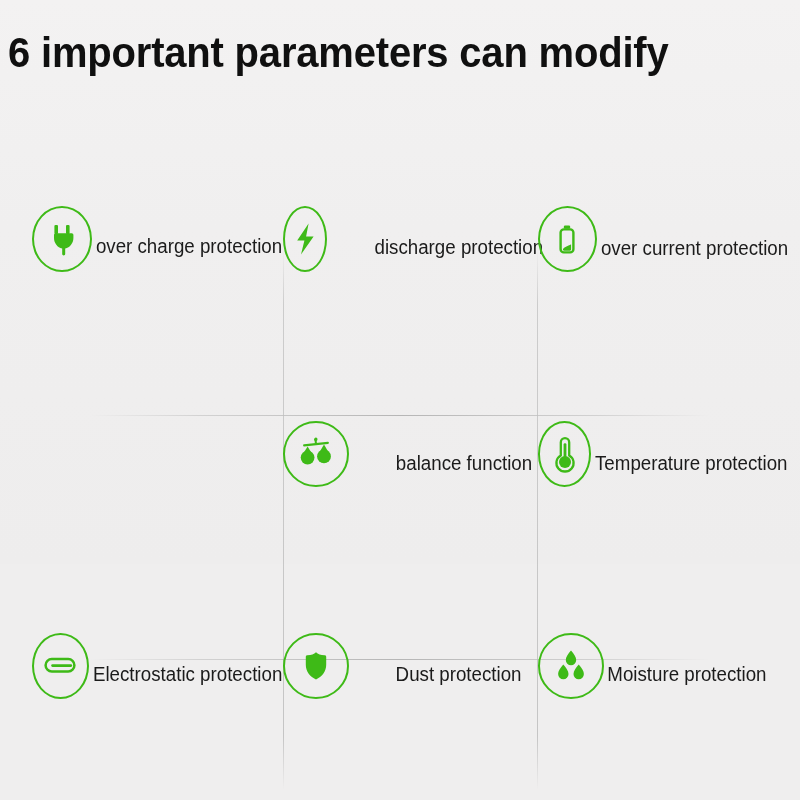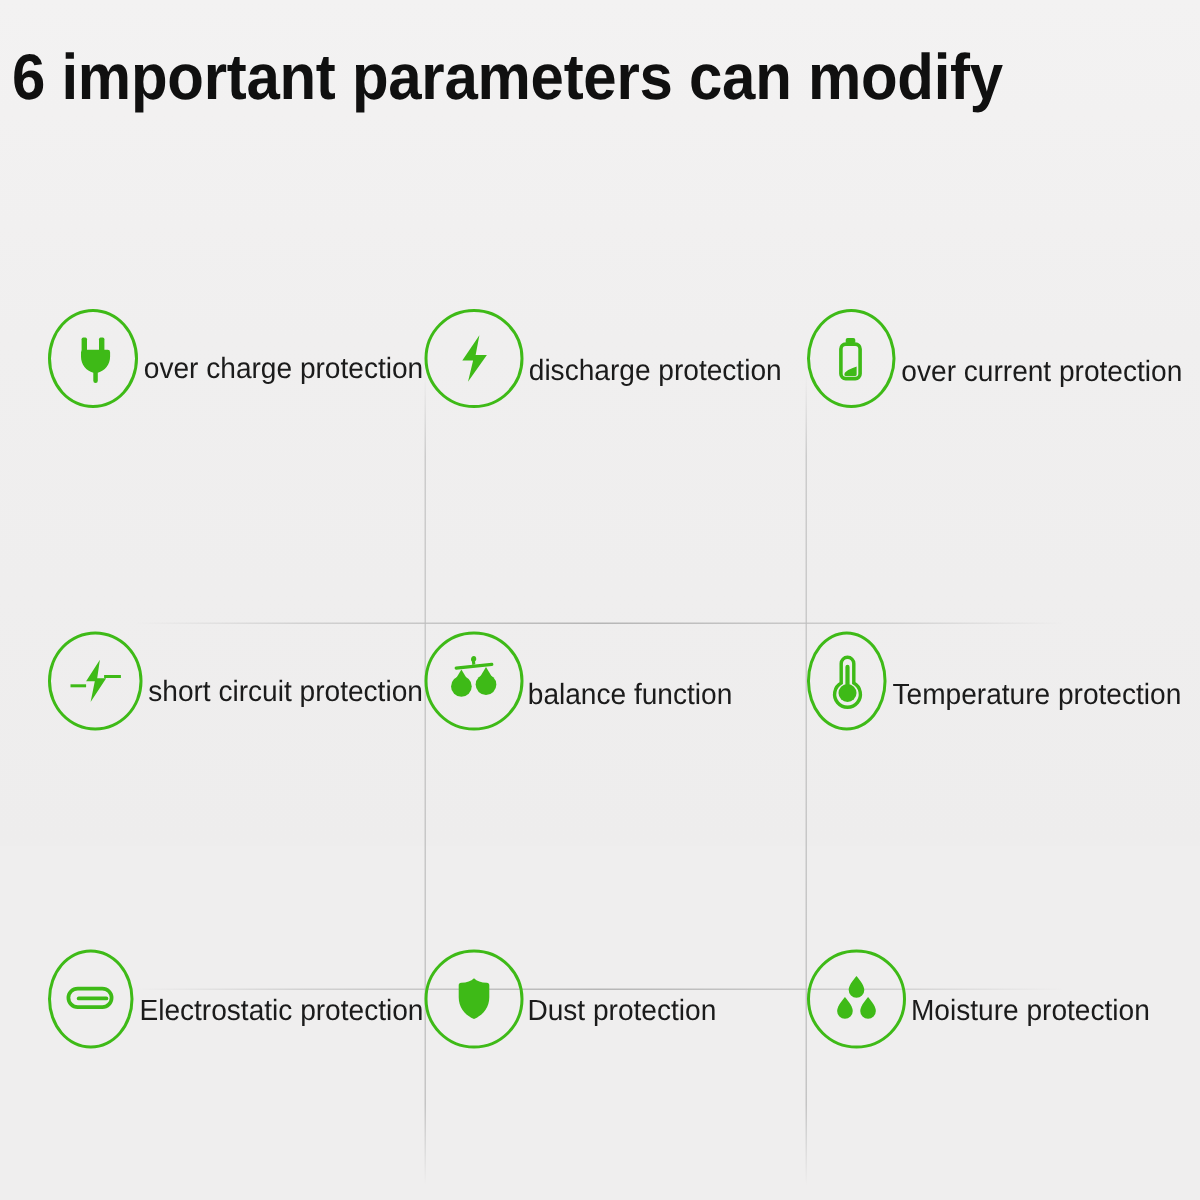--- a/index.html
+++ b/index.html
@@ -94,21 +94,21 @@
     font-weight: 400;
     transform: scaleX(0.96);
   }
 
   
   .r1 { top: 206px; }
   .r2 { top: 421px; }
   .r3 { top: 633px; }
 
   .c1 { left: 32px; }
-  .c2 { left: 283px; }
+  .c2 { left: 283px; gap: 44px; }
   .c3 { left: 538px; }
 
   
   .cell.r1.c3 .cell-label,
   .cell.r2.c3 .cell-label { margin-top: 18px; }
   .cell.r1.c2 .cell-label { margin-top: 16px; }
   .cell.r2.c2 .cell-label { margin-top: 18px; }
   .cell.r3 .cell-label { margin-top: 16px; }
 </style>
 </head>
@@ -151,32 +151,20 @@
         <g fill="none" stroke="#3eba17" stroke-width="2.4">
           <rect x="13.6" y="10.4" width="12.8" height="23.0" rx="3.2"></rect>
         </g>
         <rect x="16.8" y="6.4" width="6.4" height="3.4" rx="1.3" fill="#3eba17"></rect>
         <path d="M15.9 30.6c0-2.6 8.2-5.2 8.2-5.2v5.2a1.1 1.1 0 0 1-1.1 1.1h-6.0a1.1 1.1 0 0 1-1.1-1.1z" fill="#3eba17"></path>
       </svg>
     </div>
     <div class="cell-label">over current protection</div>
   </div>
 
-  <div class="cell r2 c1">
-    <div class="icon-circle">
-      <svg width="40" height="40" viewBox="0 0 40 40" aria-hidden="true">
-        <path d="M22.6 5.8 13.4 20.2h5.8L16.4 34.0 26.8 18.1h-6.0z" fill="#3eba17"></path>
-        <g stroke="#3eba17" stroke-width="2.0" stroke-linecap="butt">
-          <line x1="3.0" y1="23.2" x2="13.4" y2="23.2"></line>
-          <line x1="25.4" y1="17.0" x2="36.6" y2="17.0"></line>
-        </g>
-      </svg>
-    </div>
-    <div class="cell-label">short circuit protection</div>
-  </div>
 
   <div class="cell r2 c2">
     <div class="icon-circle">
       <svg width="40" height="40" viewBox="0 0 40 40" aria-hidden="true">
         <g fill="#3eba17">
           <path d="M19.9 3.4c1.0 0 1.6.9 1.6 1.9 0 .6-.3 1.2-.8 1.6l.2 2.0-2.0.5-.3-2.4a1.9 1.9 0 0 1-.6-1.4c0-1.1.8-2.2 1.9-2.2z"></path>
           <rect x="7.0" y="9.1" width="26.0" height="2.1" rx="1.05" transform="rotate(-6 20 10.1)"></rect>
           <path d="M11.6 12.4 5.6 22.3h12.0z"></path>
           <circle cx="11.6" cy="23.6" r="6.9"></circle>
           <path d="M28.0 10.6 21.8 21.0h12.4z"></path>

